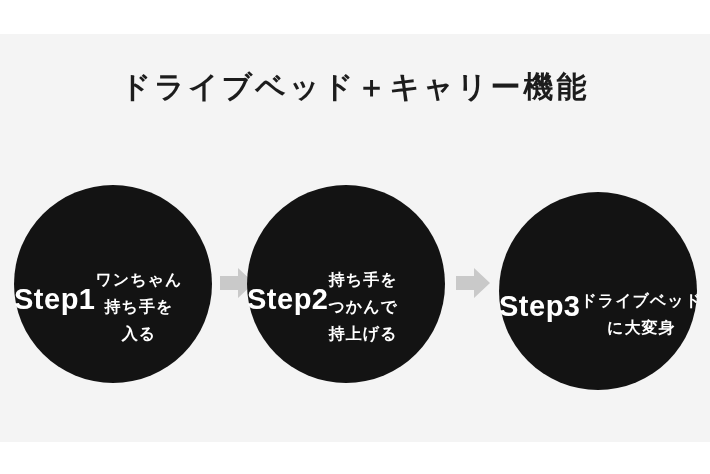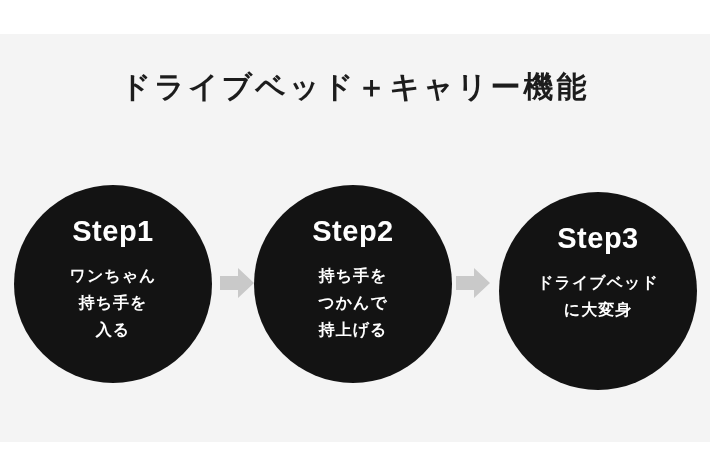--- a/index.html
+++ b/index.html
@@ -44,27 +44,27 @@
     white-space:nowrap;
   }
   .circle{
     position:absolute;
     width:198px;
     height:198px;
     border-radius:50%;
     background:var(--circle,#131313);
     color:var(--circle-text,#ffffff);
     display:flex;
-    flex-direction:column;
+    flex-direction:row;
     align-items:center;
     padding-top:30px;
     text-align:center;
   }
   .circle.c1{left:14px;top:185px;}
-  .circle.c2{left:254px;top:185px;}
+  .circle.c2{left:247px;top:185px;}
   .circle.c3{left:499px;top:192px;}
   .step-label{
     font-size:29px;
     line-height:32px;
     font-weight:bold;
     letter-spacing:0.5px;
   }
   .step-lines{
     margin-top:15px;
     font-size:16px;

